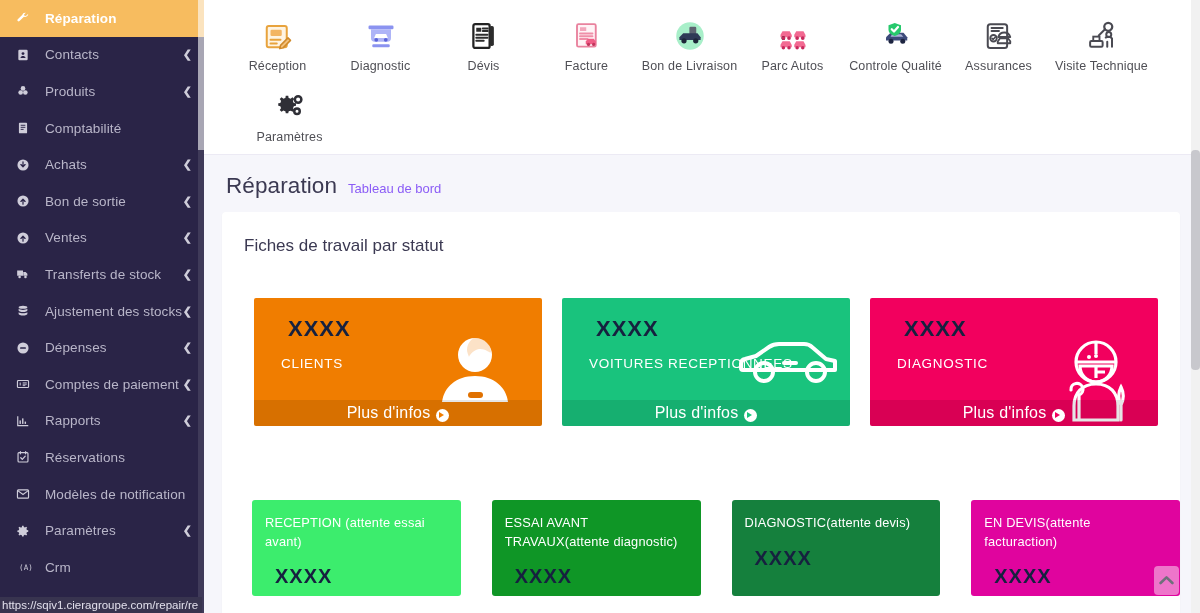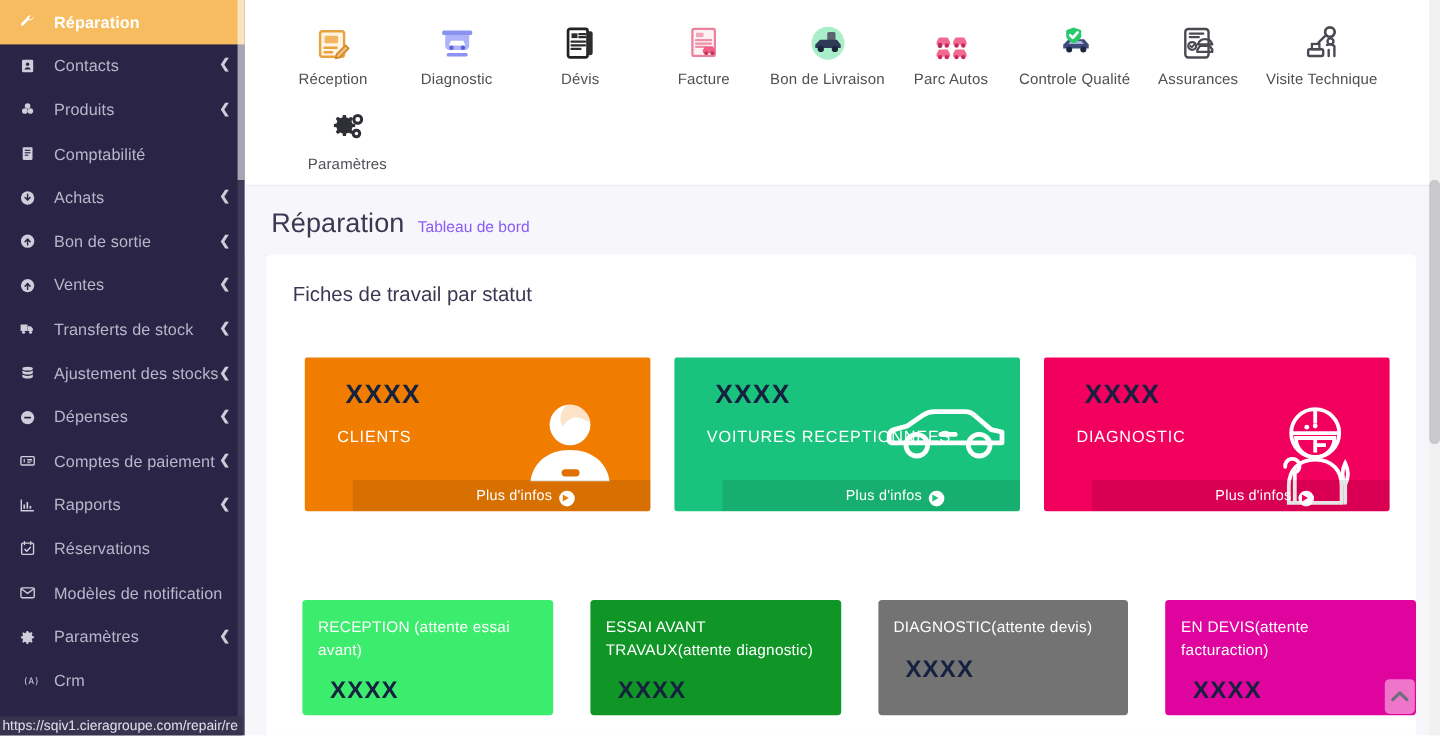--- a/index.html
+++ b/index.html
@@ -131,23 +131,22 @@
     font-size: 13.5px; letter-spacing: .7px;
     padding: 14px 0 0 27px;
     position: relative; z-index: 2;
     color: #ffffff;
   }
   .stat-more {
     position: absolute; left: 0; bottom: 0;
     width: 100%; height: 26px;
     background: rgba(0,0,0,0.10);
     display: flex; align-items: center; justify-content: center;
-    font-size: 12px; color: #ffffff; letter-spacing: .2px;
+    font-size: 16px; color: #ffffff; letter-spacing: .2px;
     z-index: 3;
-    margin-left: 40px;
   }
   .stat-more .arrow {
     display: inline-block; margin-left: 6px;
     width: 13px; height: 13px; border-radius: 50%;
     background: #ffffff; position: relative; top: 2px;
   }
   .stat-more .arrow::after {
     content: ""; position: absolute; left: 3px; top: 3.2px;
     width: 0; height: 0;
     border-left: 5px solid currentColor;
@@ -606,21 +605,21 @@
         </div>
       <div class="status-row" id="status-row">
           <div class="status-tile" style="background: rgb(60, 237, 109);">
             <div class="st-label">RECEPTION (attente essai avant)</div>
             <div class="st-num">XXXX</div>
           </div>
           <div class="status-tile" style="background: rgb(15, 150, 38);">
             <div class="st-label">ESSAI AVANT TRAVAUX(attente diagnostic)</div>
             <div class="st-num">XXXX</div>
           </div>
-          <div class="status-tile" style="background: #737373;">
+          <div class="status-tile" style="background: #15803d;">
             <div class="st-label">DIAGNOSTIC(attente devis)</div>
             <div class="st-num">XXXX</div>
           </div>
           <div class="status-tile" style="background: rgb(224, 4, 158);">
             <div class="st-label">EN DEVIS(attente facturaction)</div>
             <div class="st-num">XXXX</div>
           </div>
         </div>
     </div>
 

